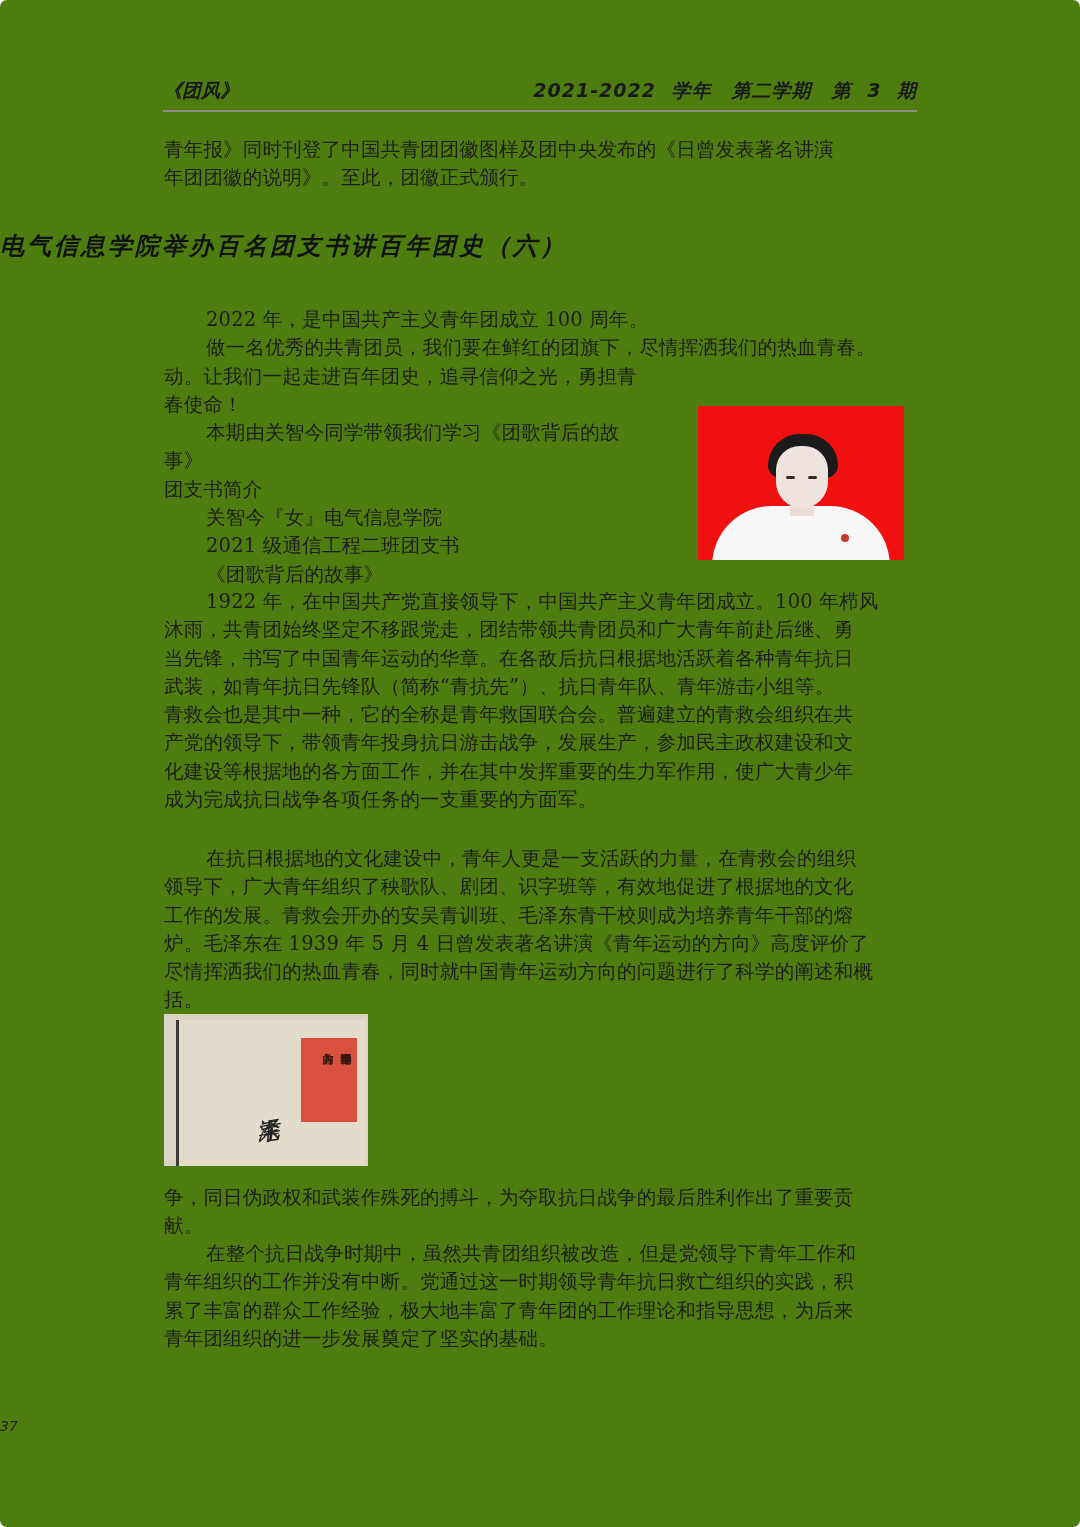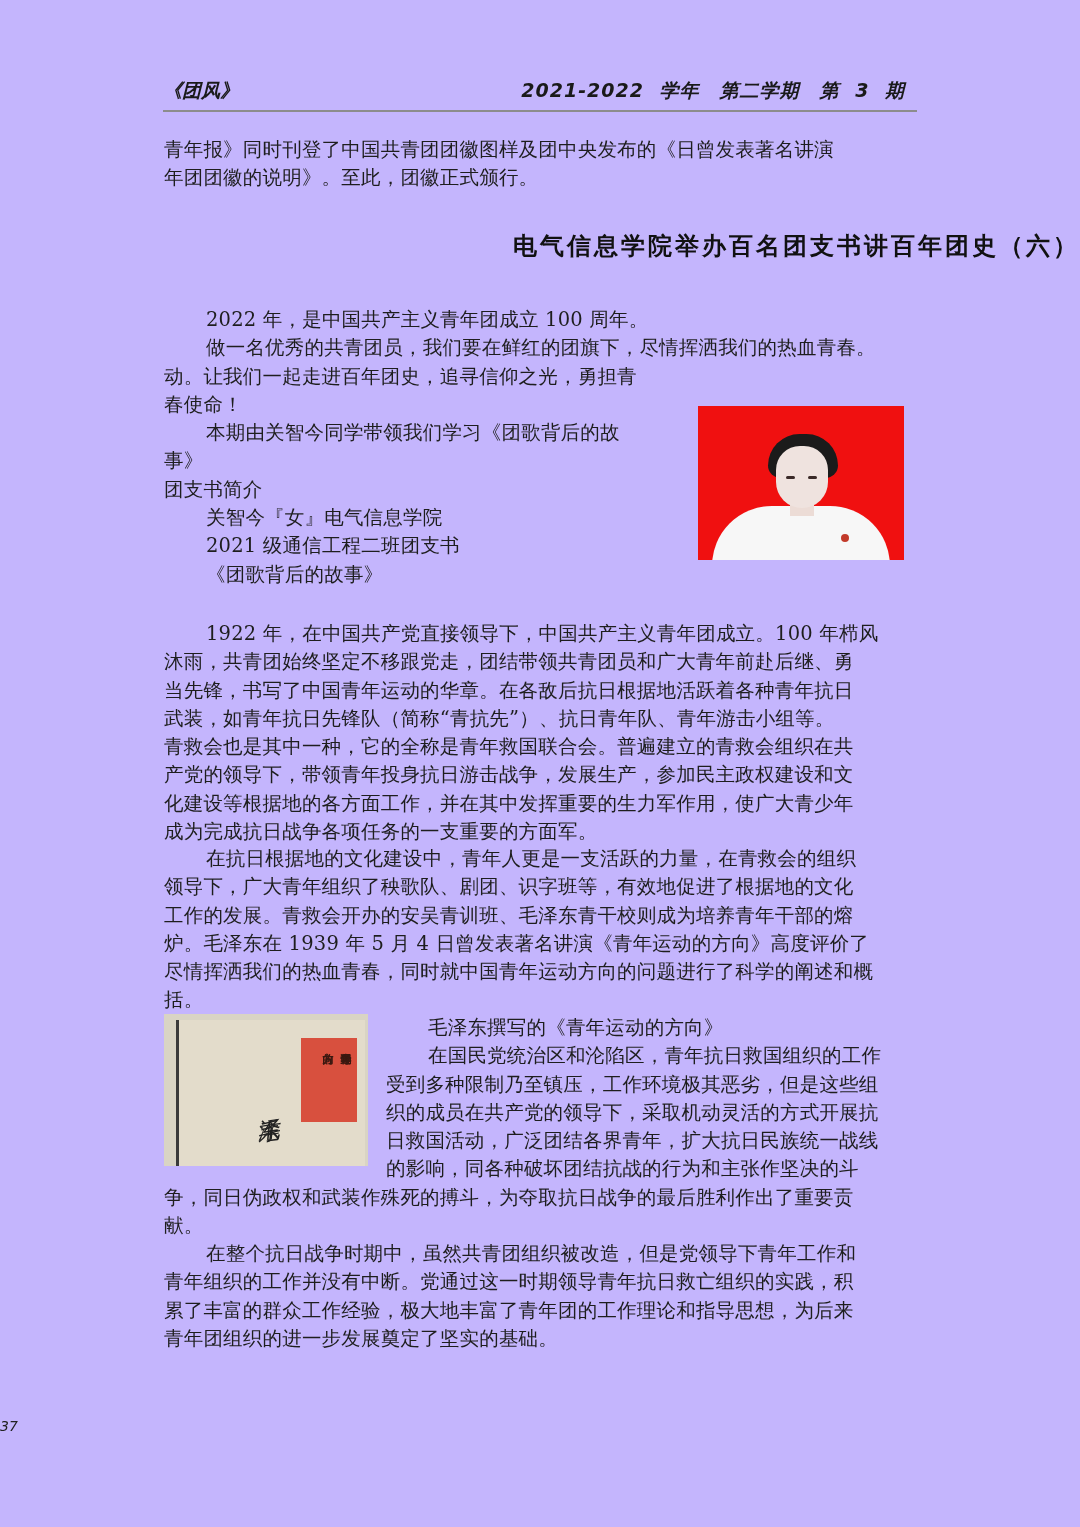--- a/index.html
+++ b/index.html
@@ -12,36 +12,37 @@
       height: 1527px;
       position: relative;
       overflow: hidden;
       font-family: "DejaVu Serif", "Liberation Serif", serif;
       color: #1c1c1c;
     }
     .page {
       position: absolute;
       left: 0; top: 0;
       width: 1080px; height: 1527px;
-      background: #c4b5fd;
+      background: #4d7c0f;
+      border-radius: 7px;
     }
     .header {
       position: absolute;
       left: 163px;
       top: 78px;
       width: 754px;
       height: 30px;
       font-family: "DejaVu Sans", sans-serif;
       font-style: italic;
       font-weight: bold;
       font-size: 19px;
       color: #1a1a1a;
     }
     .header .left { position: absolute; left: 0; top: 0; }
-    .header .right { position: absolute; right: 12px; top: 0; letter-spacing: 1px; word-spacing: 8px; }
+    .header .right { position: absolute; right: 0; top: 0; letter-spacing: 1px; word-spacing: 8px; }
     .header-rule {
       position: absolute;
       left: 163px;
       top: 110px;
       width: 754px;
       height: 2px;
       background: #8c8c8c;
     }
     .para {
       position: absolute;
@@ -52,23 +53,24 @@
       color: #1e1e1e;
       text-align: justify;
     }
     .line { display: block; white-space: nowrap; height: 28.3px; }
     .indent { padding-left: 42px; }
     .article-title {
       position: absolute;
       left: 0;
       width: 1080px;
       top: 230px;
-      text-align: right;
+      text-align: left;
       font-family: "DejaVu Sans", sans-serif;
       font-weight: bold;
+      font-style: italic;
       font-size: 24px;
       letter-spacing: 3px;
       color: #111;
     }
     .portrait {
       position: absolute;
       left: 698px;
       top: 406px;
       width: 206px;
       height: 154px;
@@ -171,21 +173,21 @@
   <div class="portrait">
     <div class="shirt"></div>
     <div class="neck"></div>
     <div class="hair"></div>
     <div class="face"></div>
     <div class="eye" style="left:88px;"></div>
     <div class="eye" style="left:110px;"></div>
     <div class="badge"></div>
   </div>
 
-  <div class="para" style="top:620px;">
+  <div class="para" style="top:588px;">
     <span class="line indent">1922 年，在中国共产党直接领导下，中国共产主义青年团成立。100 年栉风</span>
     <span class="line">沐雨，共青团始终坚定不移跟党走，团结带领共青团员和广大青年前赴后继、勇</span>
     <span class="line">当先锋，书写了中国青年运动的华章。在各敌后抗日根据地活跃着各种青年抗日</span>
     <span class="line">武装，如青年抗日先锋队（简称“青抗先”）、抗日青年队、青年游击小组等。</span>
     <span class="line">青救会也是其中一种，它的全称是青年救国联合会。普遍建立的青救会组织在共</span>
     <span class="line">产党的领导下，带领青年投身抗日游击战争，发展生产，参加民主政权建设和文</span>
     <span class="line">化建设等根据地的各方面工作，并在其中发挥重要的生力军作用，使广大青少年</span>
     <span class="line">成为完成抗日战争各项任务的一支重要的方面军。</span>
   </div>
 
@@ -201,28 +203,20 @@
   <div class="book">
     <div class="cover">
       <div class="redbox">
         <span class="col1">青年運動</span>
         <span class="col2">的方向</span>
       </div>
       <span class="sig">毛泽东</span>
     </div>
   </div>
 
-  <div class="para" style="top:1014px; left:386px;">
-    <span class="line indent">毛泽东撰写的《青年运动的方向》</span>
-    <span class="line indent">在国民党统治区和沦陷区，青年抗日救国组织的工作</span>
-    <span class="line">受到多种限制乃至镇压，工作环境极其恶劣，但是这些组</span>
-    <span class="line">织的成员在共产党的领导下，采取机动灵活的方式开展抗</span>
-    <span class="line">日救国活动，广泛团结各界青年，扩大抗日民族统一战线</span>
-    <span class="line">的影响，同各种破坏团结抗战的行为和主张作坚决的斗</span>
-  </div>
 
   <div class="para" style="top:1184px;">
     <span class="line">争，同日伪政权和武装作殊死的搏斗，为夺取抗日战争的最后胜利作出了重要贡</span>
     <span class="line">献。</span>
   </div>
 
   <div class="para" style="top:1240px;">
     <span class="line indent">在整个抗日战争时期中，虽然共青团组织被改造，但是党领导下青年工作和</span>
     <span class="line">青年组织的工作并没有中断。党通过这一时期领导青年抗日救亡组织的实践，积</span>
     <span class="line">累了丰富的群众工作经验，极大地丰富了青年团的工作理论和指导思想，为后来</span>

